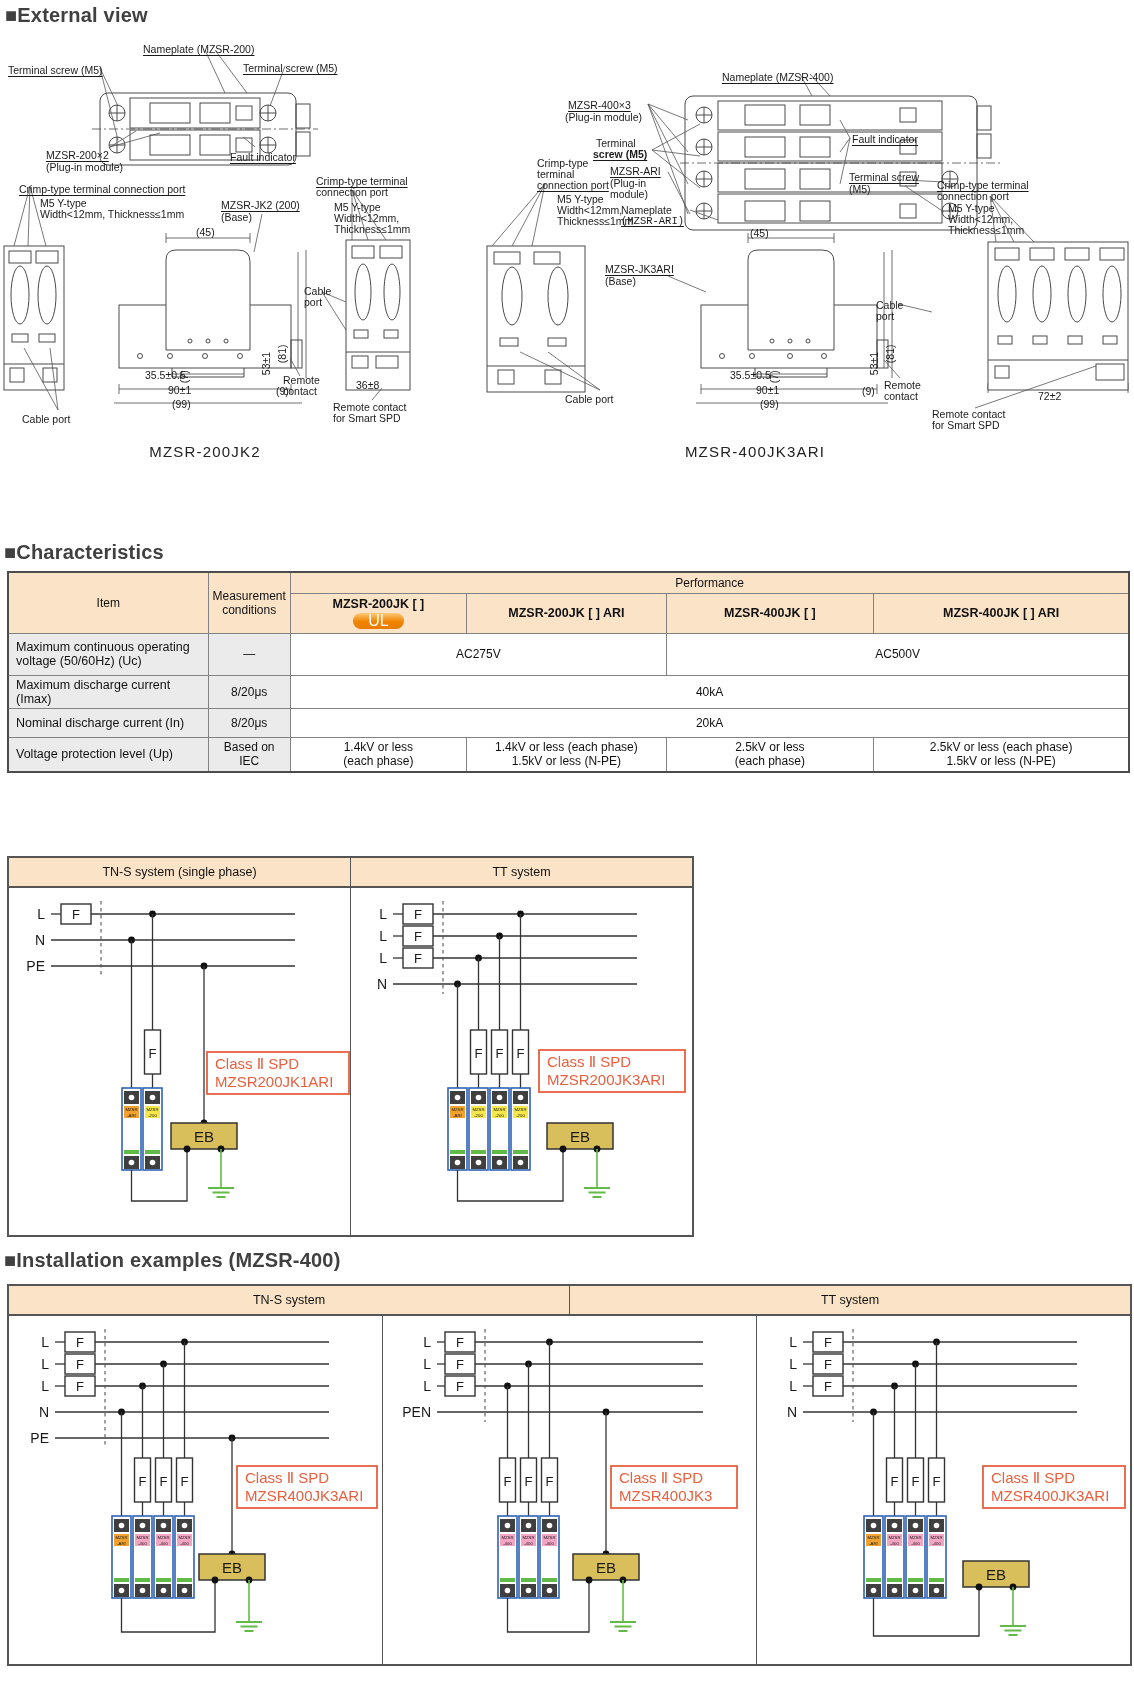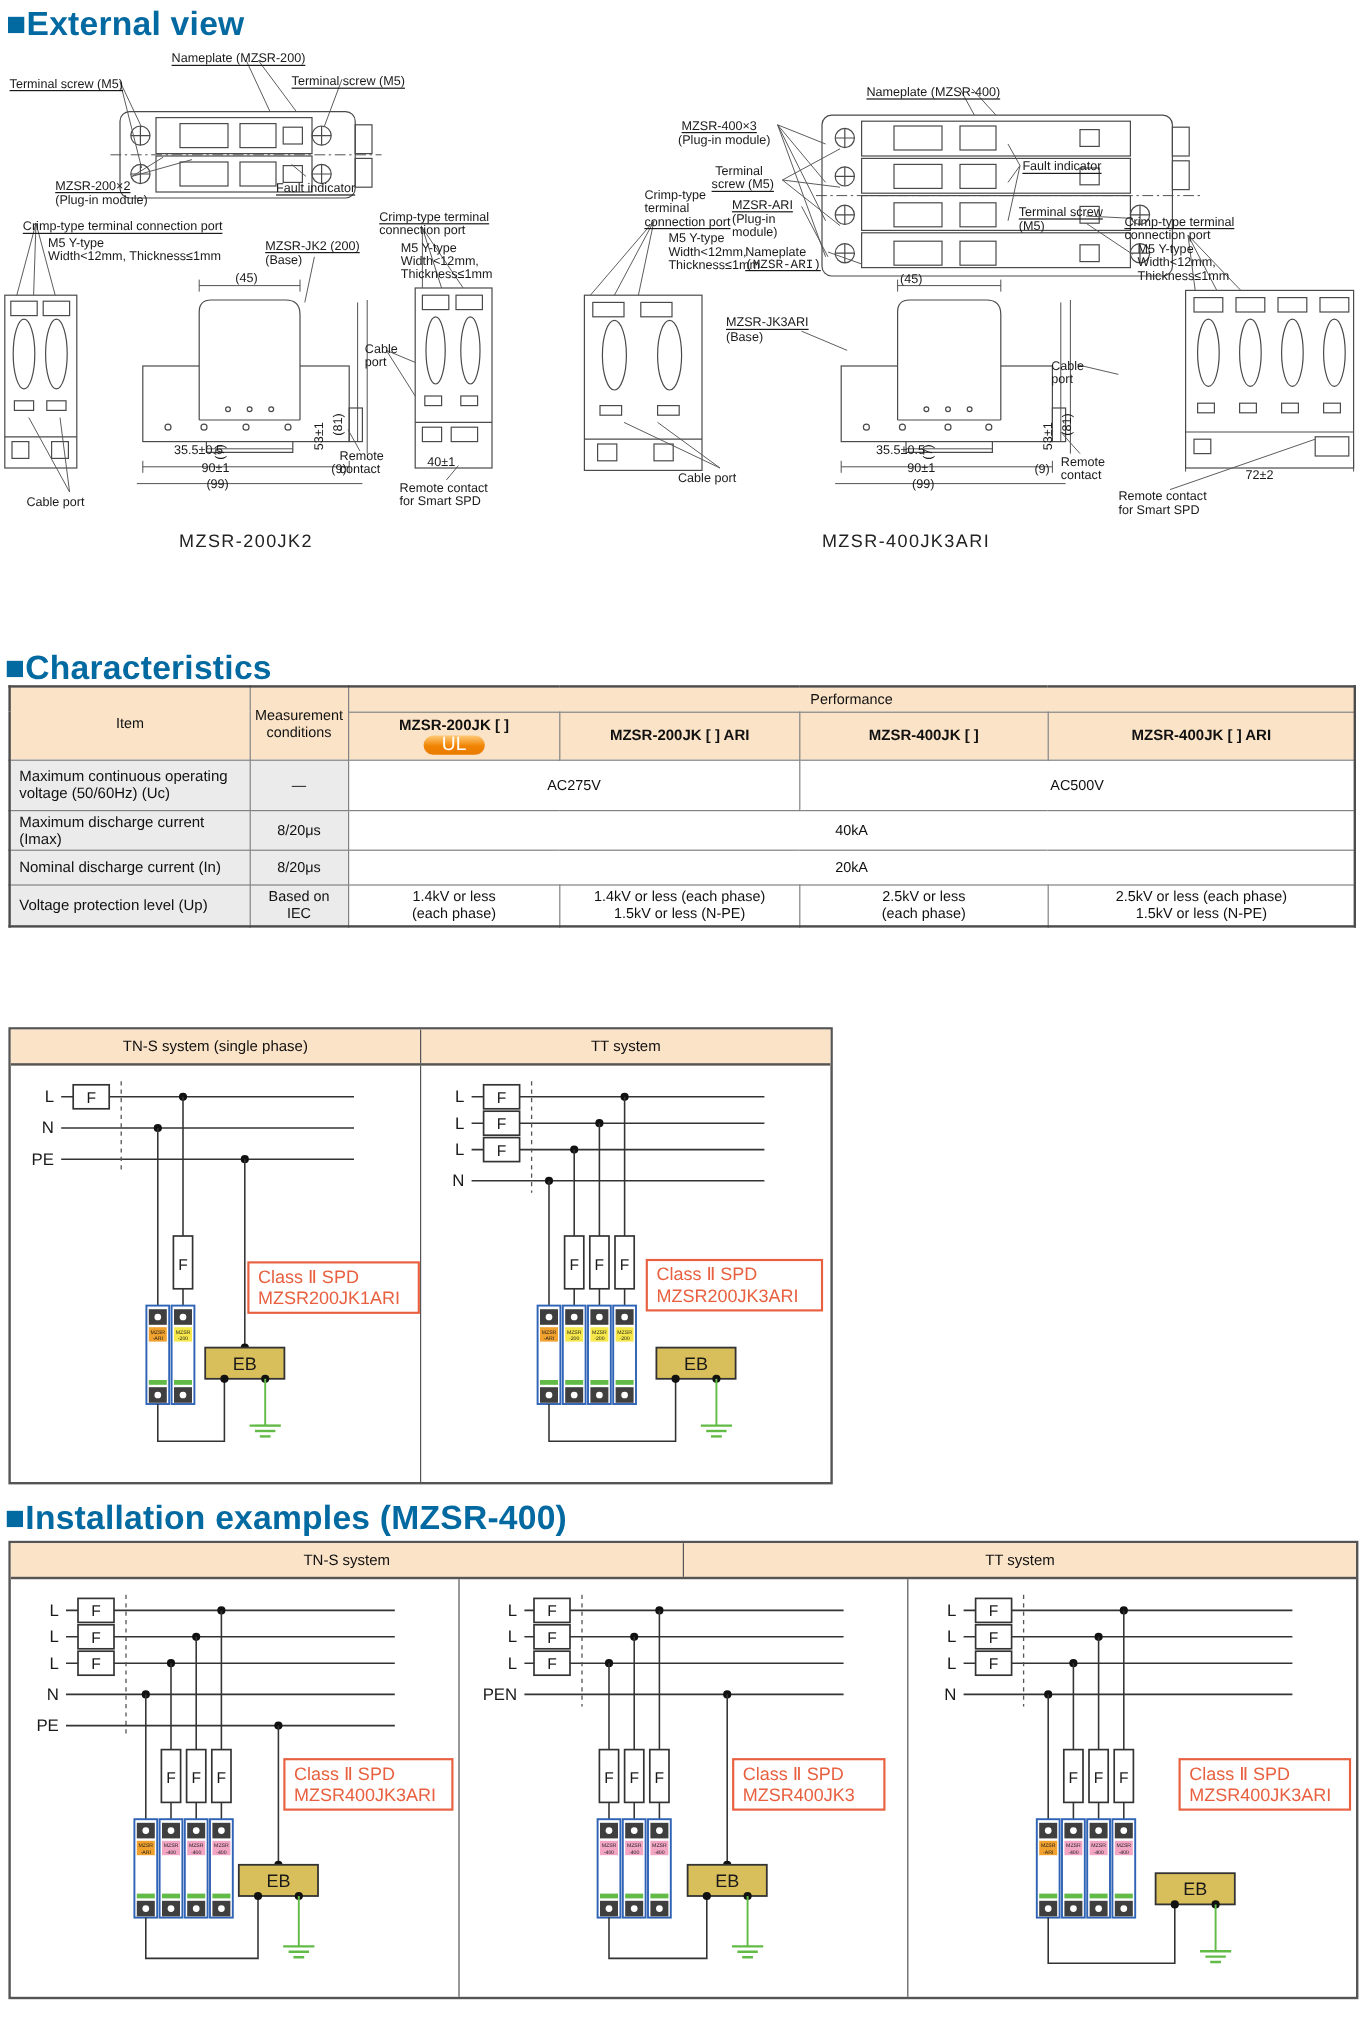--- a/index.html
+++ b/index.html
@@ -1,18 +1,18 @@
 <!DOCTYPE html>
 <html><head>
 <meta charset="utf-8">
 <style>
   html,body{margin:0;padding:0;background:#fff}
   .page{position:relative;width:1134px;height:1701px;background:#fff;overflow:hidden;
         font-family:"Liberation Sans",sans-serif;color:#111}
-  .sec-title{position:absolute;font-weight:bold;font-size:28px;letter-spacing:.2px;color:#0369a1;white-space:nowrap}
+  .sec-title{position:absolute;font-weight:bold;font-size:20px;letter-spacing:.2px;color:#404040;white-space:nowrap}
   
   .ext{position:absolute;left:0;top:0;width:1134px;height:470px}
   .ext svg{position:absolute;left:0;top:0}
   .ann{position:absolute;font-size:10.5px;line-height:1.06;color:#1a1a1a;white-space:nowrap}
   .ann.u{text-decoration:underline;text-underline-offset:2px}
   .ann.r{transform:rotate(-90deg);transform-origin:0 100%}
   .cap{position:absolute;font-size:15px;letter-spacing:1.2px;color:#222;text-align:center;white-space:nowrap}
   
   .chars{position:absolute;left:7px;top:571px;border-collapse:collapse;table-layout:fixed;background:#fff;border:2px solid #4c4c4c}
   .chars td{border:1px solid #828282;font-size:12px;text-align:center;vertical-align:middle;padding:2px 4px;color:#111}
@@ -249,28 +249,28 @@
       <span class="ann r" style="left: 272px; top: 364px;">53±1</span>
       <span class="ann r" style="left: 288px; top: 352px;">(81)</span>
       <span class="ann r" style="left: 190px; top: 372px;">(7)</span>
       <span class="ann" style="left: 145px; top: 370px;">35.5±0.5</span>
       <span class="ann" style="left: 168px; top: 385px;">90±1</span>
       <span class="ann" style="left: 276px; top: 386px;">(9)</span>
       <span class="ann" style="left: 172px; top: 399px;">(99)</span>
       <span class="ann" style="left: 283px; top: 375px;">Remote</span>
       <span class="ann" style="left: 283px; top: 386px;">contact</span>
       <span class="ann" style="left: 22px; top: 414px;">Cable port</span>
-      <span class="ann" style="left: 356px; top: 380px;">40±1</span>
+      <span class="ann" style="left: 356px; top: 380px;">36±8</span>
       <span class="ann" style="left: 333px; top: 402px;">Remote contact</span>
       <span class="ann" style="left: 333px; top: 413px;">for Smart SPD</span>
       <span class="ann u" style="left: 722px; top: 72px;">Nameplate (MZSR-400)</span>
       <span class="ann u" style="left: 568px; top: 100px;">MZSR-400×3</span>
       <span class="ann" style="left: 565px; top: 112px;">(Plug-in module)</span>
       <span class="ann" style="left: 596px; top: 138px;">Terminal</span>
-      <span class="ann u" style="left: 593px; top: 149px;">screw (M5)</span>
+      <span class="ann u" style="left: 593px; top: 149px; font-weight: bold;">screw (M5)</span>
       <span class="ann u" style="left: 610px; top: 166px;">MZSR-ARI</span>
       <span class="ann" style="left: 610px; top: 178px;">(Plug-in</span>
       <span class="ann" style="left: 610px; top: 189px;">module)</span>
       <span class="ann" style="left: 621px; top: 205px;">Nameplate</span>
       <span class="ann u" style="left: 621px; top: 216px; font-family: Liberation Mono, monospace;">(MZSR-ARI)</span>
       <span class="ann u" style="left: 852px; top: 134px;">Fault indicator</span>
       <span class="ann u" style="left: 849px; top: 172px;">Terminal screw</span>
       <span class="ann" style="left: 849px; top: 184px;">(M5)</span>
       <span class="ann" style="left: 537px; top: 158px;">Crimp-type</span>
       <span class="ann" style="left: 537px; top: 169px;">terminal</span>

